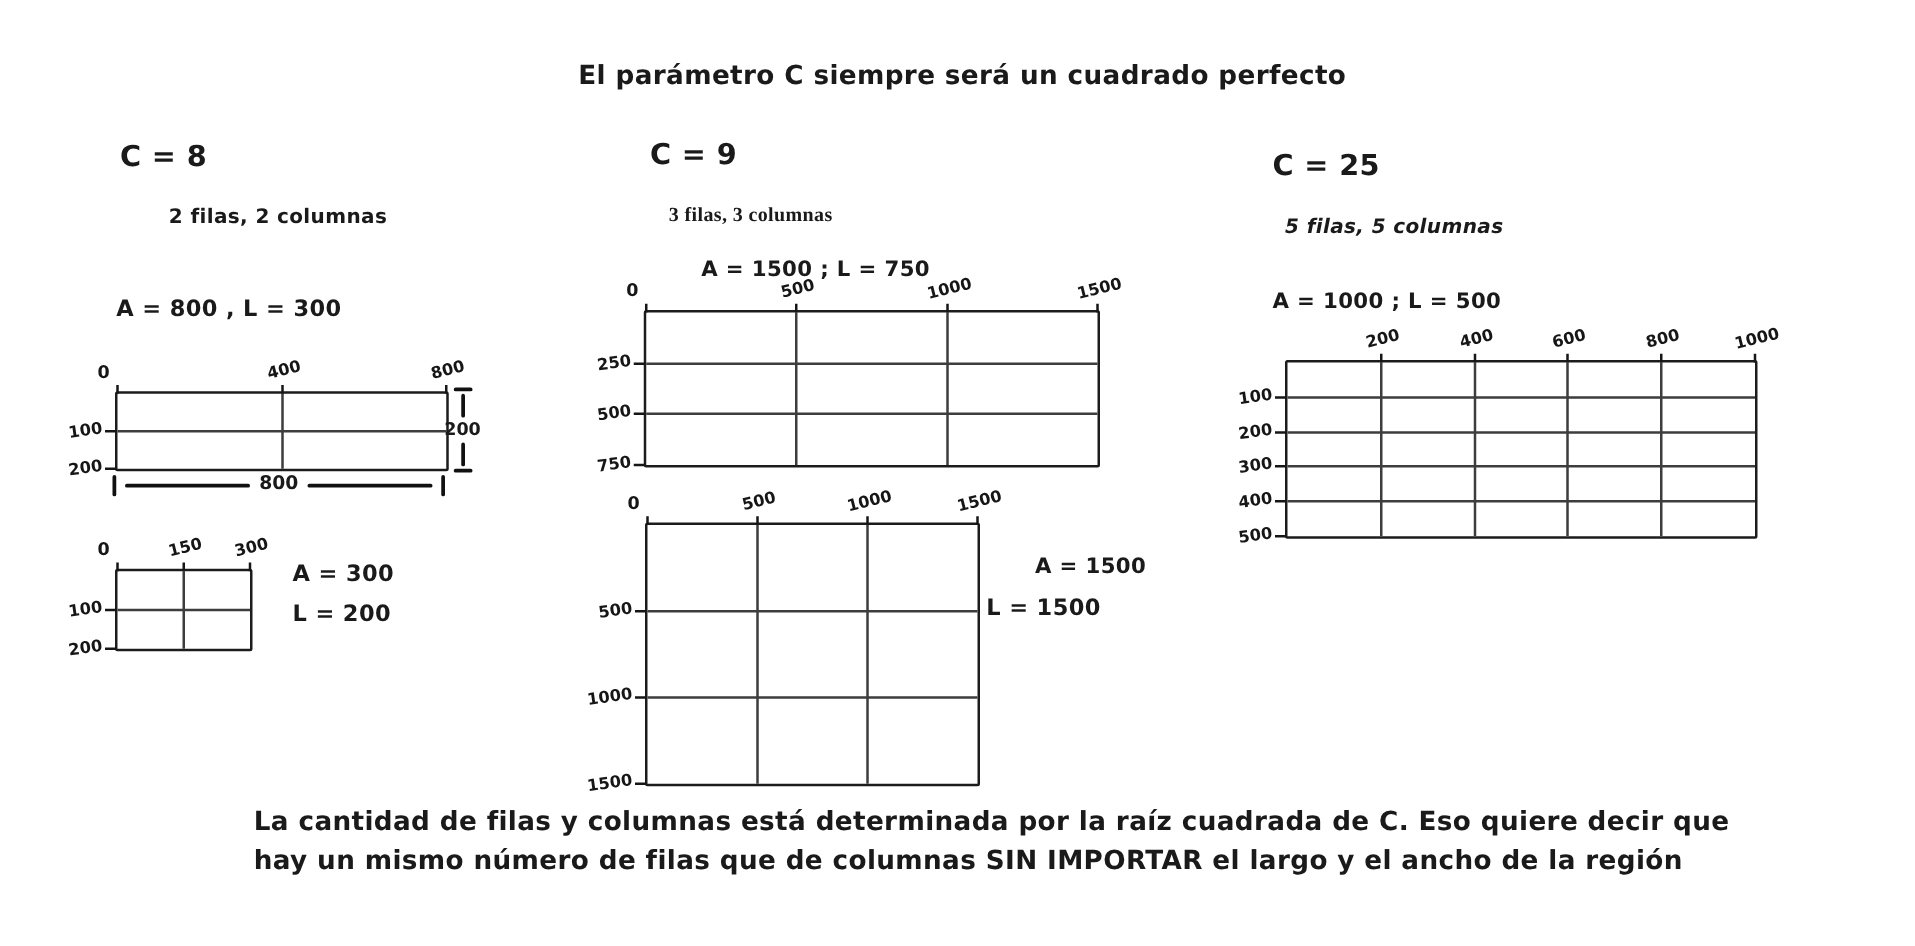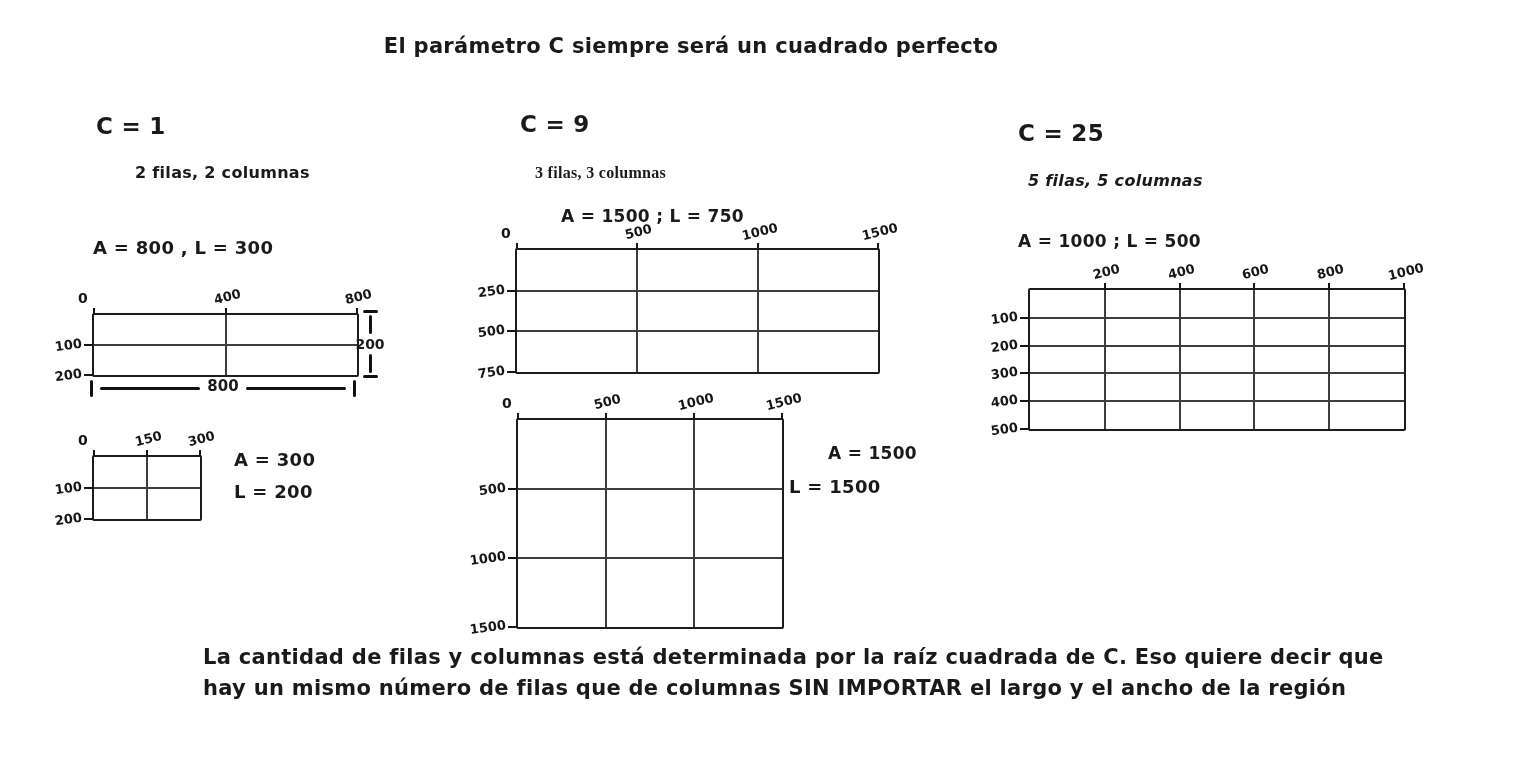--- a/index.html
+++ b/index.html
@@ -7,21 +7,21 @@
     width: 1532px; height: 757px;
     background: #ffffff;
     font-family: "DejaVu Sans", sans-serif;
     color: #1a1a1a;
     overflow: hidden;
   }
   .canvas { position: relative; width: 1532px; height: 757px; background: #ffffff; }
   .abs { position: absolute; white-space: nowrap; }
 
   .hw        { font-weight: 600; letter-spacing: 0.3px; }
-  .title     { font-size: 21px; text-align: center; }
+  .title     { font-size: 21px; text-align: right; margin-top: 14px; }
   .heading   { font-size: 23px; }
   .subhead   { font-size: 16px; }
   .params    { font-size: 18px; font-weight: 700; }
   .params-sm { font-size: 17px; font-weight: 700; }
   .footer-ln { font-size: 21px; }
 
   
   .grid-box {
     position: absolute;
     border: 2.5px solid #1c1c1c;
@@ -65,21 +65,21 @@
   .dim-line  { flex: 1; height: 3px; background: #111; border-radius: 2px; }
   .dim-h .dim-label { font-size: 15px; font-weight: 700; margin-top: -4px; }
 </style>
 </head>
 <body>
 
 <div class="canvas">
 
   <div class="abs hw title" style="left:305px; top:34px; width:772px;">El parámetro C siempre será un cuadrado perfecto</div>
 
-  <div class="abs hw heading" style="left:96px; top:113px;">C = 1</div>
+  <div class="abs hw heading" style="left:96px; top:113px;">C = 8</div>
   <div class="abs hw subhead" style="left:135px; top:163px;">2 filas, 2 columnas</div>
   <div class="abs hw params" style="left:93px; top:237px;">A = 800 ,   L = 300</div>
 
   <div class="grid-box" style="left:92px; top:313px; width:263px; height:60px;">
       <div class="gline v" style="left: 50%;"></div>
       <div class="gline h" style="top: 50%;"></div>
       <div class="ticklab zero">0</div>
       <div class="tickmk x" style="left: 0%;"></div>
       <div class="ticklab x" style="left: 50%;">400</div>
       <div class="tickmk x" style="left: 50%;"></div>

